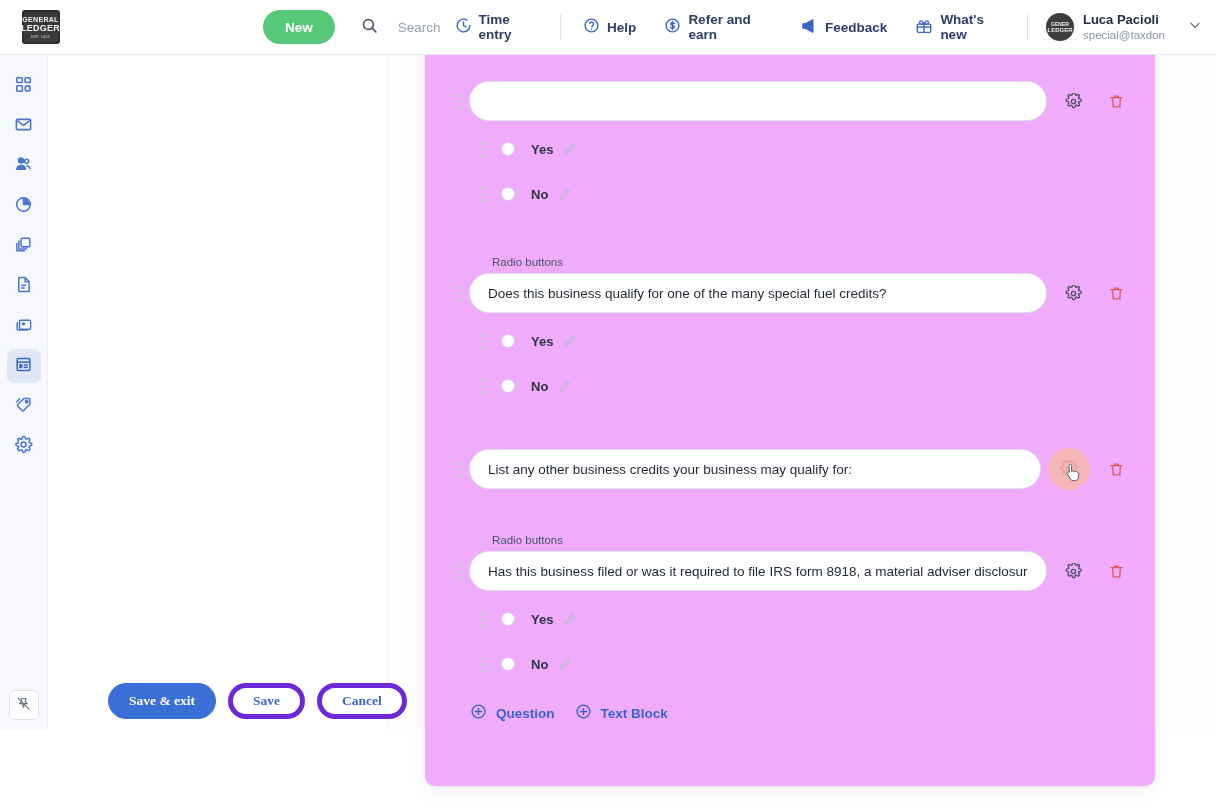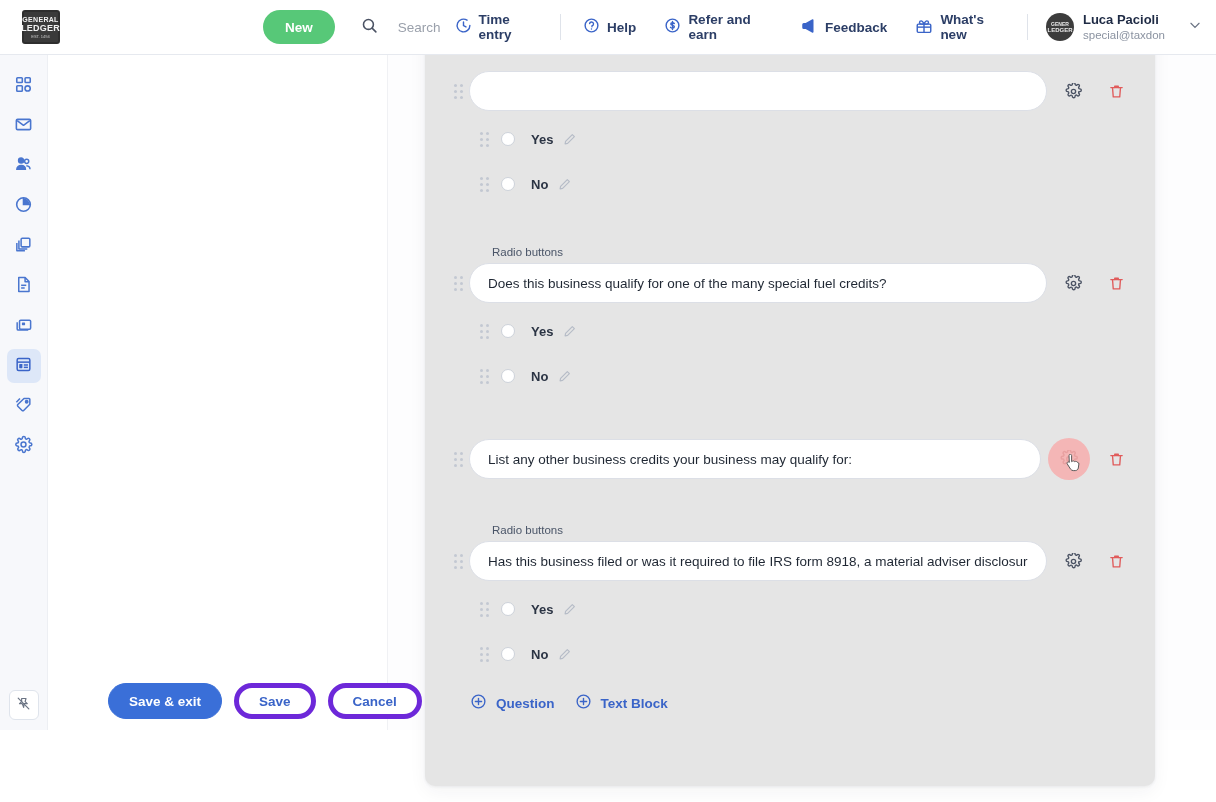--- a/index.html
+++ b/index.html
@@ -100,24 +100,24 @@
     background: #fdfdfe;
   }
   .left-pane {
     position: absolute; left: 0; top: 0; bottom: 0; width: 340px;
     background: #ffffff;
     border-right: 1px solid #f0f1f4;
   }
 
   .card {
     position: absolute; left: 377px; top: -55px; width: 730px; height: 786px;
-    background: #e5e5e5;
+    background: #f0abfc;
     border-radius: 10px;
     box-shadow: 0 1px 3px rgba(30,40,60,.07), 0 6px 18px rgba(30,40,60,.05);
-    padding: 7px 22px;
+    padding: 17px 22px;
     overflow: hidden;
   }
 
   
   .qblock { position: relative; }
   .qlabel {
     font-size: 11.5px; color: #4a5568; margin-left: 45px; margin-bottom: 5px;
   }
   .qrow { display: flex; align-items: center; gap: 0; }
 
@@ -170,21 +170,21 @@
     background: none; border: none; font-family: inherit; padding: 0;
   }
 
   
   .footer-actions {
     position: absolute; left: 60px; bottom: 11px;
     display: flex; gap: 12px; z-index: 40;
   }
   .fbtn {
     height: 36px; padding: 0 20px; border-radius: 18px;
-    font-family: Liberation Sans, sans-serif; font-size: 13.5px; font-weight: bold; cursor: pointer;
+    font-family: Liberation Serif, serif; font-size: 13.5px; font-weight: bold; cursor: pointer;
   }
   .fbtn.primary { background: #3a6fd8; color: #fff; border: 1px solid #3a6fd8; }
   .fbtn.ghost { background: #fff; color: #3a64c8; border: 5px solid #6d28d9; }
 </style>
 </head>
 <body>
 
 <div class="app">
 
   <div class="header">

